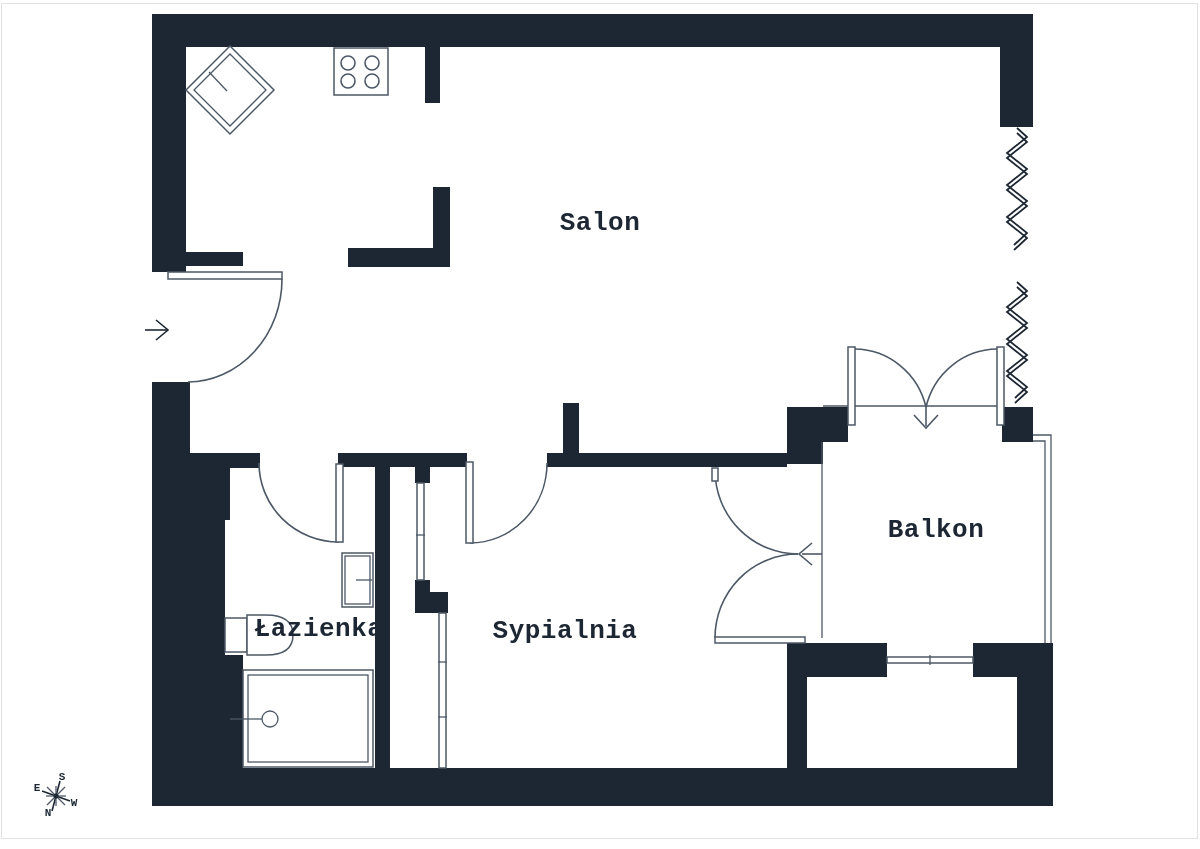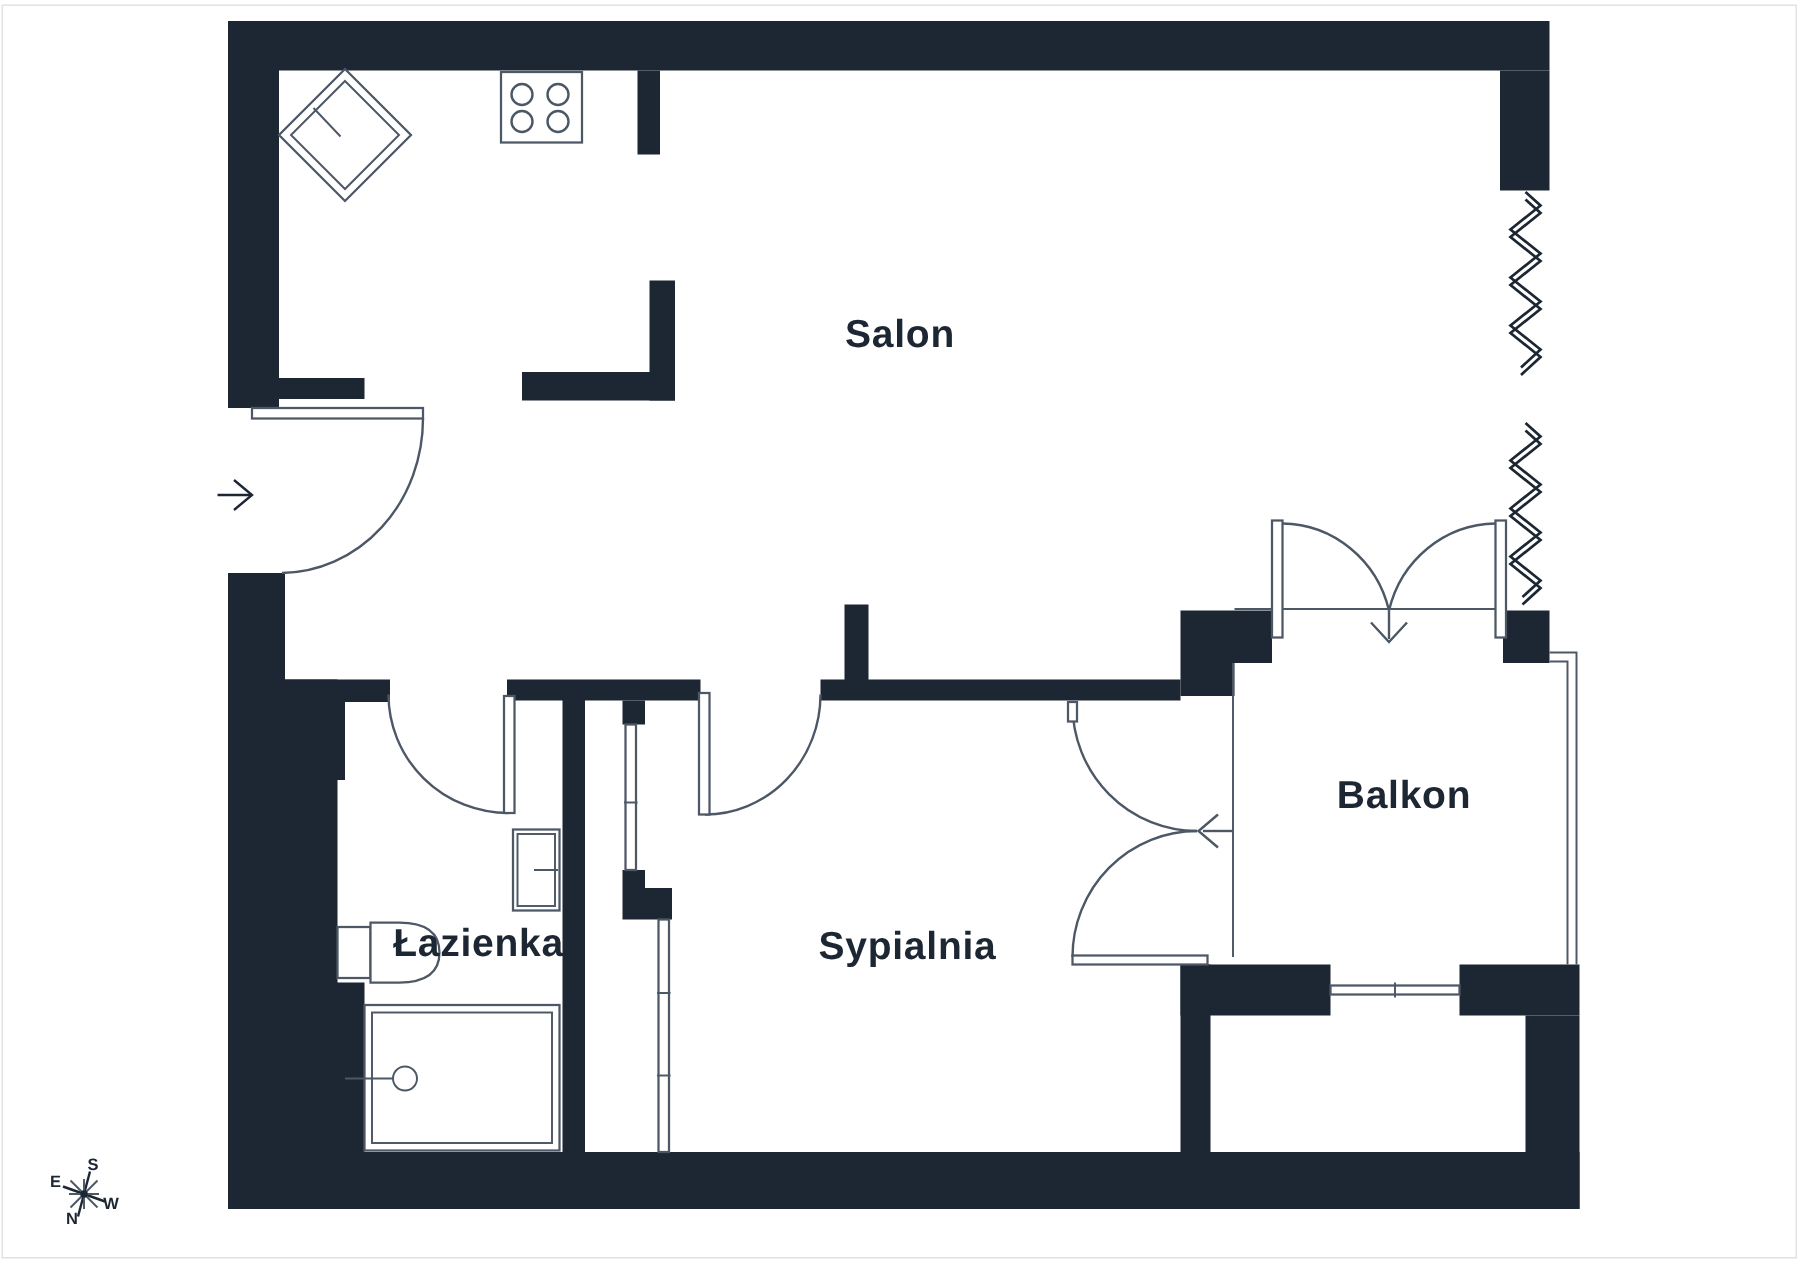--- a/index.html
+++ b/index.html
@@ -1,19 +1,19 @@
 <!DOCTYPE html>
 <html style="--c-wall: #1d2733; --c-line: #4d5866; --c-text: #1d2733; --c-bg: #ffffff; --c-page_border: #e2e2e2;"><head>
 <meta charset="utf-8">
 <style>
   html,body{margin:0;padding:0;background:#ffffff;}
   #plan{
     position:relative;width:1200px;height:849px;overflow:hidden;
     background:var(--c-bg,#ffffff);
-    font-family:Liberation Sans, sans-serif;
+    font-family:Liberation Mono, monospace;
   }
   #page-frame{
     position:absolute;left:1px;top:3px;width:1195px;height:834px;
     border:1px solid var(--c-page_border,#e2e2e2);
   }
   .wall{position:absolute;background:var(--c-wall,#1d2733);}
   svg.overlay{position:absolute;left:0;top:0;}
   .room-label{
     position:absolute;transform:translate(-50%,-50%);
     color:var(--c-text,#1d2733);font-weight:700;font-size:26px;letter-spacing:.5px;
@@ -165,21 +165,21 @@
       <line class="s-dark" x1="42" y1="791" x2="70" y2="801"></line>
       <line class="s-thin" x1="65" y1="787" x2="47" y2="805"></line>
       <line class="s-thin" x1="47" y1="787" x2="65" y2="805"></line>
       <line class="s-thin" x1="56" y1="786" x2="56" y2="806"></line>
       <line class="s-thin" x1="46" y1="796" x2="66" y2="796"></line>
       <circle cx="56" cy="796" r="2.5" fill="#1d2733"></circle>
     </g>
   </svg>
 
   <div class="room-label" style="left:600px;top:223px">Salon</div>
-  <div class="room-label" style="left:605px;top:631px">Sypialnia</div>
+  <div class="room-label" style="left:565px;top:631px">Sypialnia</div>
   <div class="room-label" style="left:319px;top:629px">Łazienka</div>
   <div class="room-label" style="left:936px;top:530px">Balkon</div>
 
   <div class="compass-letter" style="left:62px;top:777px">S</div>
   <div class="compass-letter" style="left:37px;top:788px">E</div>
   <div class="compass-letter" style="left:74px;top:803px">W</div>
   <div class="compass-letter" style="left:48px;top:813px">N</div>
 </div>
 
 </body></html>

